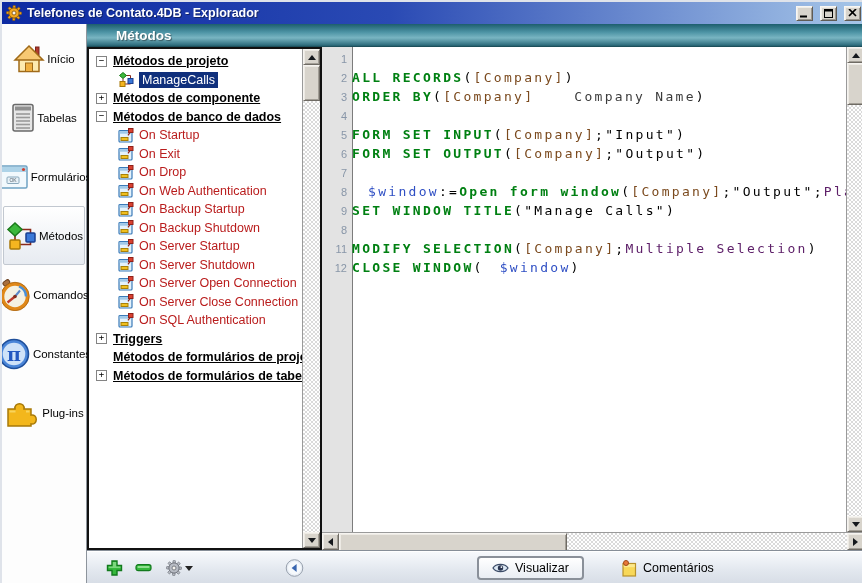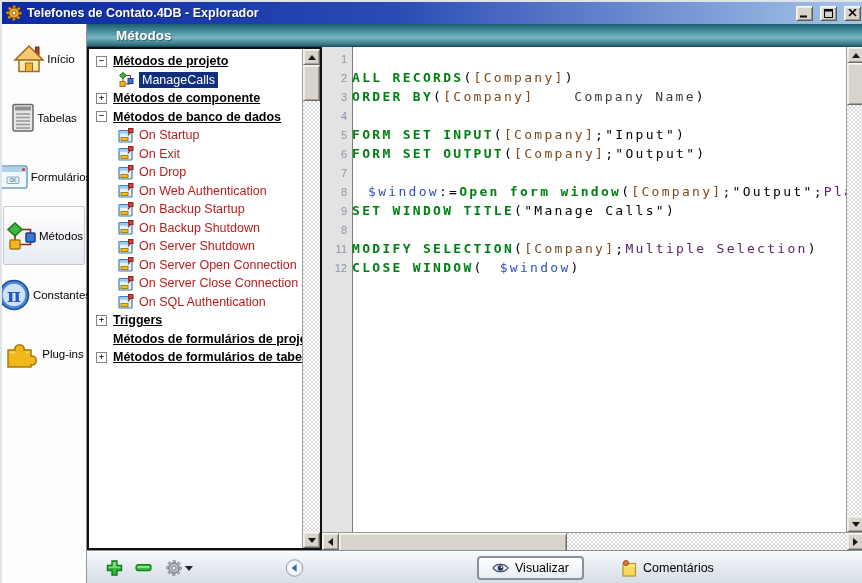--- a/index.html
+++ b/index.html
@@ -172,20 +172,34 @@
               </g>
               <polygon points="10,2 17,8.5 10,15 3,8.5" fill="#3cb83c" stroke="#1a7a1a" stroke-width="1.5"></polygon>
               <rect x="5" y="19" width="10" height="9" rx="1" fill="#f5b520" stroke="#a87808" stroke-width="1.5"></rect>
               <rect x="21" y="12" width="9" height="9" rx="1" fill="#3a78d8" stroke="#1a3f90" stroke-width="1.5"></rect>
             </svg>
           </span>
           <div class="sb-label">Métodos</div>
         </div>
         <div class="sb-item">
           <span class="icn ">
+            <svg width="32" height="32" viewBox="0 0 32 32">
+              <rect x="4" y="1.5" width="7" height="4.5" rx="2" transform="rotate(-35 7.5 4)" fill="#a87040" stroke="#6a4020"></rect>
+              <circle cx="16" cy="17.5" r="12.5" fill="#f4f1e2" stroke="#e08818" stroke-width="3.6"></circle>
+              <circle cx="16" cy="17.5" r="14.2" fill="none" stroke="#a85f08" stroke-width="0.8"></circle>
+              <path d="M20 7.5 A11 11 0 0 1 27 17.5" fill="none" stroke="#4a90d9" stroke-width="2.4"></path>
+              <line x1="16" y1="17.5" x2="8.5" y2="23.5" stroke="#c0392b" stroke-width="2.3"></line>
+              <line x1="16" y1="17.5" x2="21" y2="11.5" stroke="#5a87c8" stroke-width="2"></line>
+              <circle cx="16" cy="17.5" r="1.8" fill="#803020"></circle>
+            </svg>
+          </span>
+          <div class="sb-label">Comandos</div>
+        </div>
+        <div class="sb-item">
+          <span class="icn ">
             <svg width="34" height="34" viewBox="0 0 34 34">
               <circle cx="17" cy="17" r="14.5" fill="#4a85d8" stroke="#1f4f9a" stroke-width="1.6"></circle>
               <circle cx="17" cy="17" r="11.3" fill="#cfe2f8"></circle>
               <text x="17" y="24" text-anchor="middle" font-size="19" font-weight="bold" fill="#2458c0" font-family="DejaVu Serif,serif">π</text>
             </svg>
           </span>
           <div class="sb-label">Constantes</div>
         </div>
         <div class="sb-item">
           <span class="icn ">
@@ -297,20 +311,32 @@
                 <span class="icn t-icn">
                   <svg width="16" height="15" viewBox="0 0 16 15">
                     <rect x="1" y="2.5" width="13" height="11.5" rx="1" fill="#e4f2fb" stroke="#3a7ab8" stroke-width="1.2"></rect>
                     <rect x="1.6" y="3.1" width="11.8" height="2.6" fill="#9ec8e8"></rect>
                     <rect x="3" y="9.5" width="7" height="3" fill="#f0c020" stroke="#a88008"></rect>
                     <rect x="10.5" y="0.5" width="4.5" height="4" fill="#d84030" stroke="#902018"></rect>
                     <path d="M11.8 4.8 l-1.8 2.6" stroke="#902018" stroke-width="1.2" fill="none"></path>
                   </svg>
                 </span>
                 <span class="lbl">On Backup Shutdown</span>
+              </div>
+              <div class="tree-row child">
+                <span class="icn t-icn">
+                  <svg width="16" height="15" viewBox="0 0 16 15">
+                    <rect x="1" y="2.5" width="13" height="11.5" rx="1" fill="#e4f2fb" stroke="#3a7ab8" stroke-width="1.2"></rect>
+                    <rect x="1.6" y="3.1" width="11.8" height="2.6" fill="#9ec8e8"></rect>
+                    <rect x="3" y="9.5" width="7" height="3" fill="#f0c020" stroke="#a88008"></rect>
+                    <rect x="10.5" y="0.5" width="4.5" height="4" fill="#d84030" stroke="#902018"></rect>
+                    <path d="M11.8 4.8 l-1.8 2.6" stroke="#902018" stroke-width="1.2" fill="none"></path>
+                  </svg>
+                </span>
+                <span class="lbl">On Server Startup</span>
               </div>
               <div class="tree-row child">
                 <span class="icn t-icn">
                   <svg width="16" height="15" viewBox="0 0 16 15">
                     <rect x="1" y="2.5" width="13" height="11.5" rx="1" fill="#e4f2fb" stroke="#3a7ab8" stroke-width="1.2"></rect>
                     <rect x="1.6" y="3.1" width="11.8" height="2.6" fill="#9ec8e8"></rect>
                     <rect x="3" y="9.5" width="7" height="3" fill="#f0c020" stroke="#a88008"></rect>
                     <rect x="10.5" y="0.5" width="4.5" height="4" fill="#d84030" stroke="#902018"></rect>
                     <path d="M11.8 4.8 l-1.8 2.6" stroke="#902018" stroke-width="1.2" fill="none"></path>
                   </svg>

